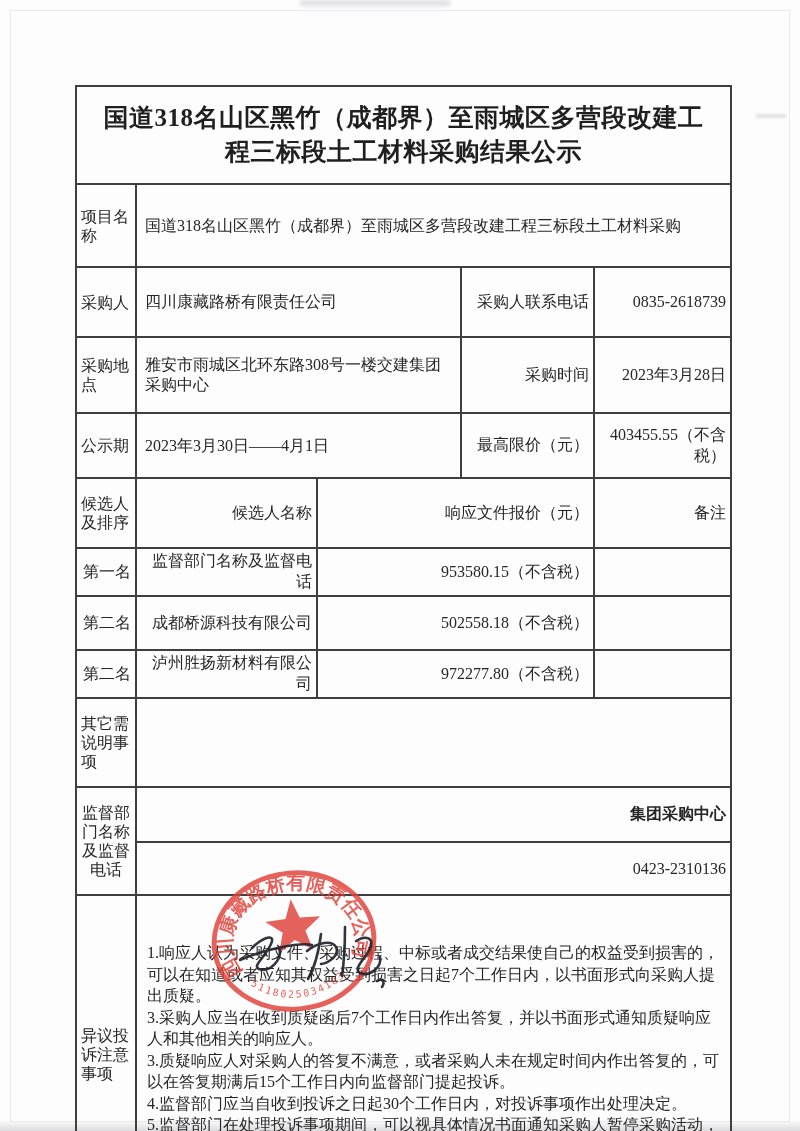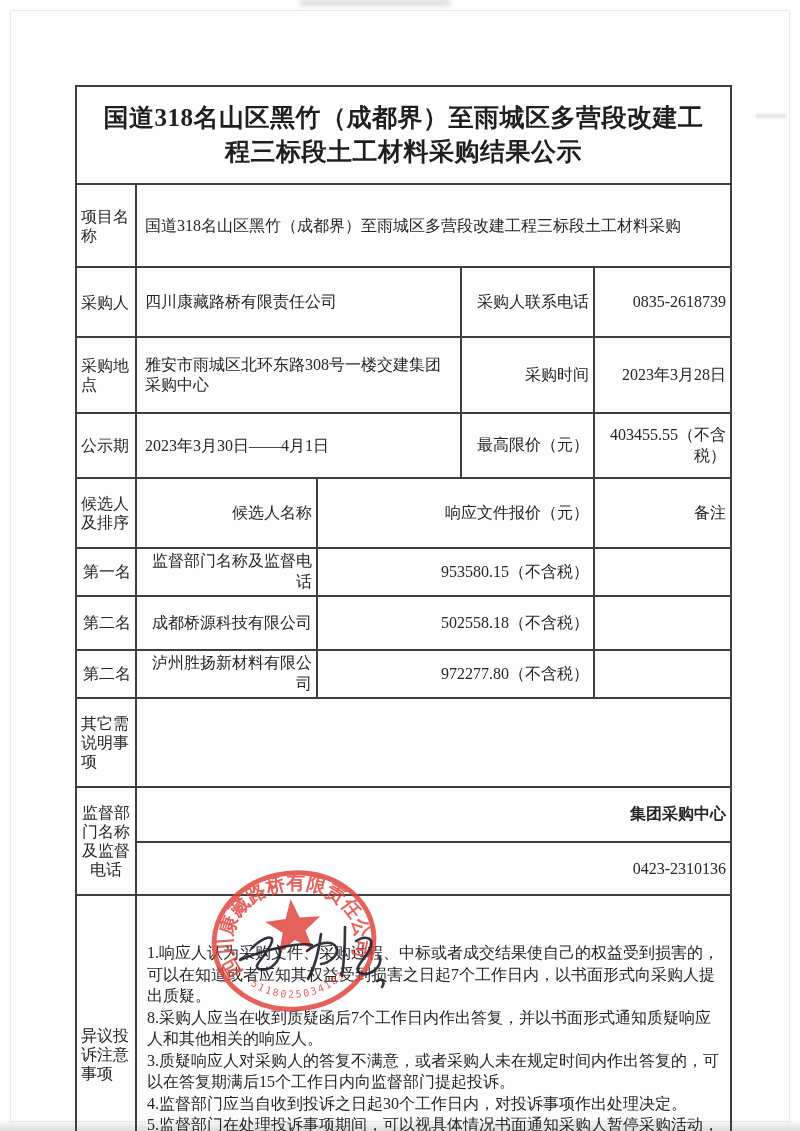--- a/index.html
+++ b/index.html
@@ -138,21 +138,21 @@
       <td colspan="4" class="c" style="font-weight:bold;margin-left:44px;">集团采购中心</td>
     </tr>
     <tr class="h-sup2">
       <td colspan="4" class="c">0423-2310136</td>
     </tr>
 
     <tr class="h-obj">
       <td class="lbl">异议投诉注意事项</td>
       <td colspan="4" class="obj-cell">
         <p>1.响应人认为采购文件、采购过程、中标或者成交结果使自己的权益受到损害的，可以在知道或者应知其权益受到损害之日起7个工作日内，以书面形式向采购人提出质疑。</p>
-        <p>8.采购人应当在收到质疑函后7个工作日内作出答复，并以书面形式通知质疑响应人和其他相关的响应人。</p>
+        <p>3.采购人应当在收到质疑函后7个工作日内作出答复，并以书面形式通知质疑响应人和其他相关的响应人。</p>
         <p>3.质疑响应人对采购人的答复不满意，或者采购人未在规定时间内作出答复的，可以在答复期满后15个工作日内向监督部门提起投诉。</p>
         <p>4.监督部门应当自收到投诉之日起30个工作日内，对投诉事项作出处理决定。</p>
         <p>5.监督部门在处理投诉事项期间，可以视具体情况书面通知采购人暂停采购活动，暂停采购活动时间最长不得超过30日</p>
       </td>
     </tr>
 
     <tr class="h-sign">
       <td colspan="5" class="sign-cell">采购主要负责人签字:</td>
     </tr>
   </tbody>

